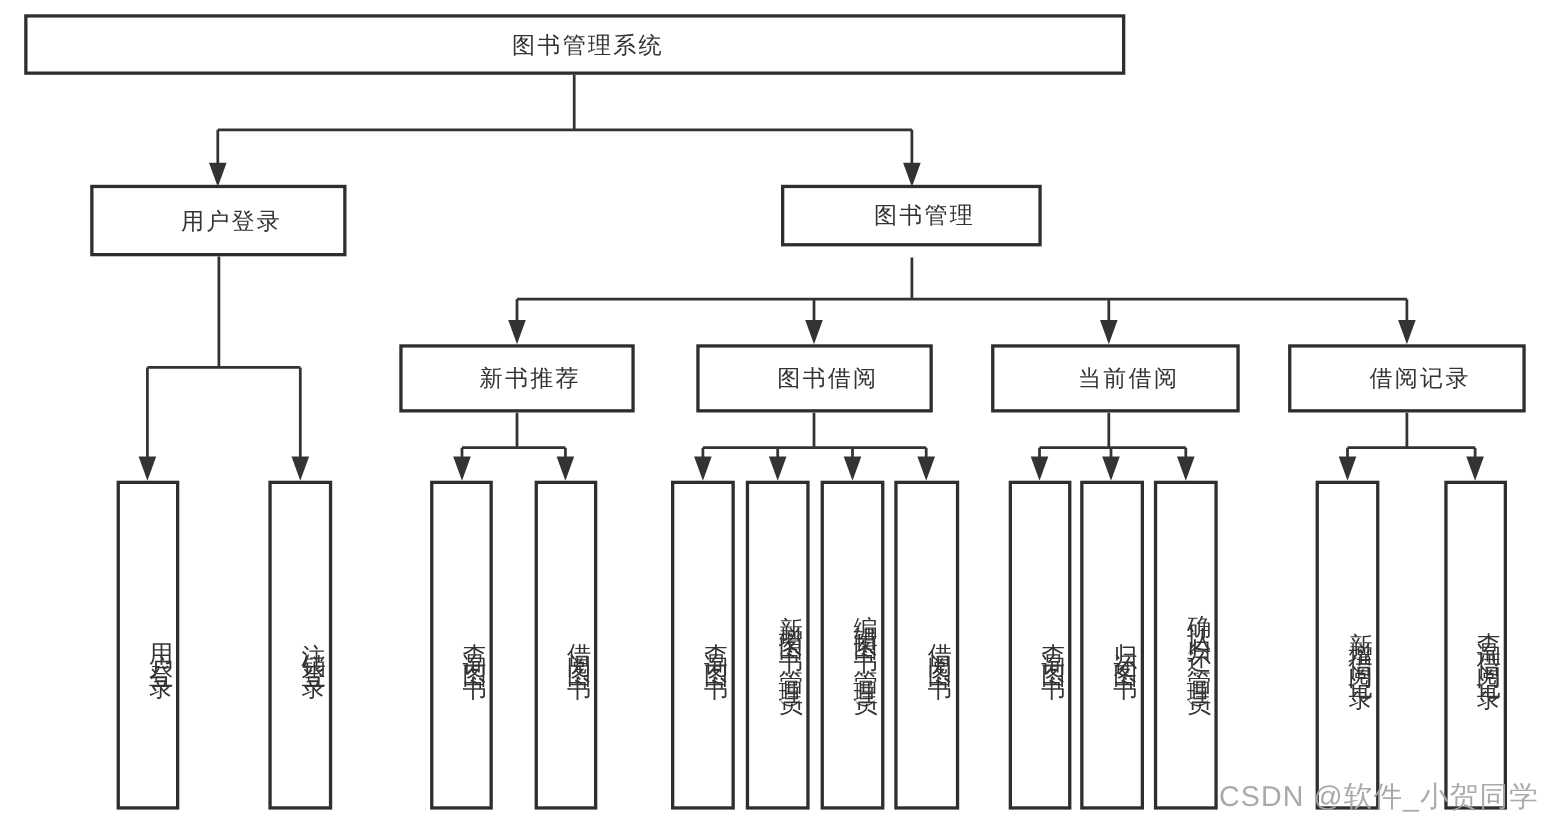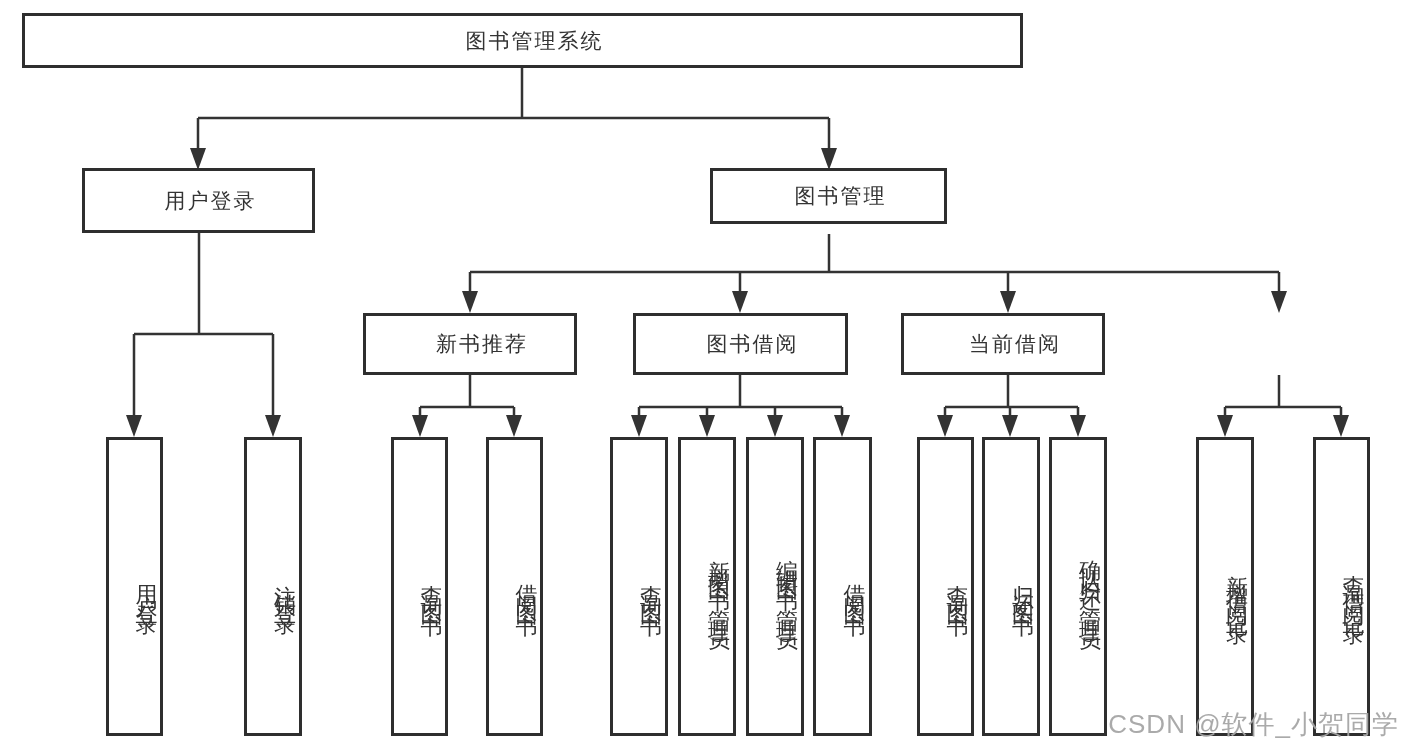--- a/index.html
+++ b/index.html
@@ -106,22 +106,25 @@
   <div class="node hbox" style="left:710px;top:168px;width:237px;height:56px">
     <span>图书管理</span>
   </div>
 
   <div class="node hbox" style="left:633px;top:313px;width:215px;height:62px">
     <span>图书借阅</span>
   </div>
   <div class="node hbox" style="left:363px;top:313px;width:214px;height:62px">
     <span>新书推荐</span>
   </div>
-  <div class="node hbox" style="left:901px;top:313px;width:204px;height:62px">
+  <div class="node hbox" style="left:901px;top:313px;width:226px;height:62px">
     <span>当前借阅</span>
+  </div>
+  <div class="node hbox" style="left:1171px;top:313px;width:216px;height:62px">
+    <span>借阅记录</span>
   </div>
 
   <div class="node vbox" style="left:106px;top:437px;width:57px;height:299px">
     <span>用户登录</span>
   </div>
   <div class="node vbox" style="left:244px;top:437px;width:58px;height:299px">
     <span>注销登录</span>
   </div>
 
   <div class="node vbox" style="left:391px;top:437px;width:57px;height:299px">

